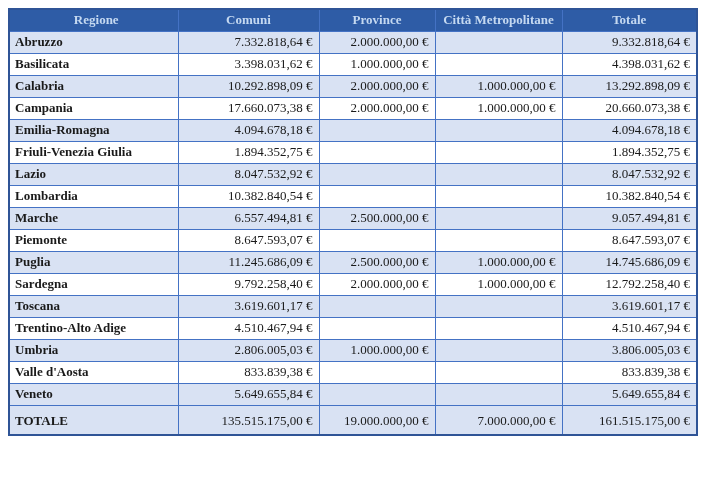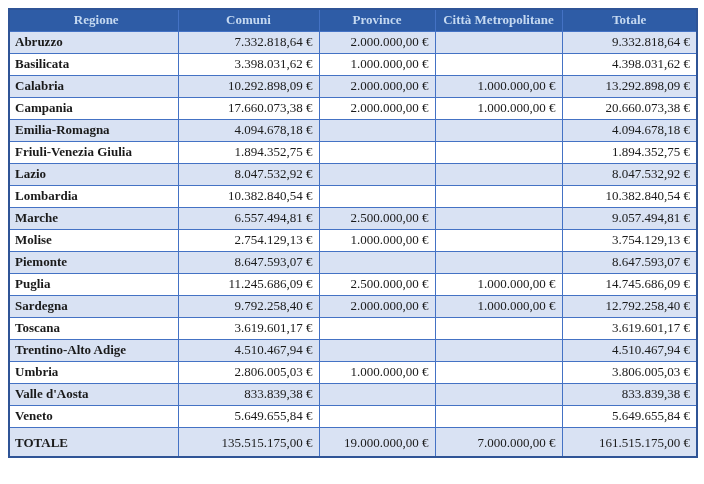--- a/index.html
+++ b/index.html
@@ -131,27 +131,20 @@
           <td class="num cell-totale">10.382.840,54 €</td>
         </tr>
         <tr>
           <td class="cell-regione">Marche</td>
           <td class="num">6.557.494,81 €</td>
           <td class="num">2.500.000,00 €</td>
           <td class="num"></td>
           <td class="num cell-totale">9.057.494,81 €</td>
         </tr>
         <tr>
-          <td class="cell-regione">Molise</td>
-          <td class="num">2.754.129,13 €</td>
-          <td class="num">1.000.000,00 €</td>
-          <td class="num"></td>
-          <td class="num cell-totale">3.754.129,13 €</td>
-        </tr>
-        <tr>
           <td class="cell-regione">Piemonte</td>
           <td class="num">8.647.593,07 €</td>
           <td class="num"></td>
           <td class="num"></td>
           <td class="num cell-totale">8.647.593,07 €</td>
         </tr>
         <tr>
           <td class="cell-regione">Puglia</td>
           <td class="num">11.245.686,09 €</td>
           <td class="num">2.500.000,00 €</td>

